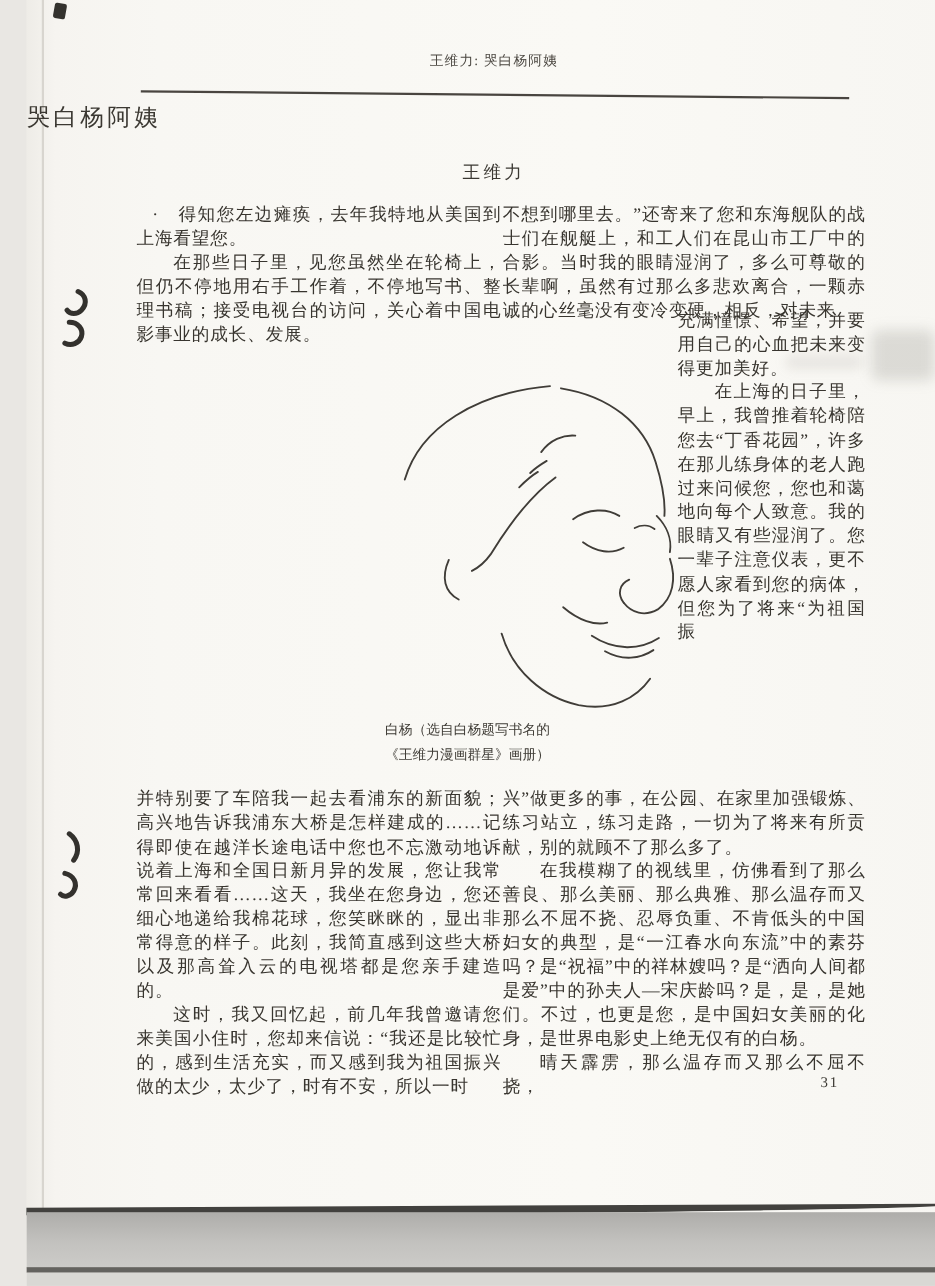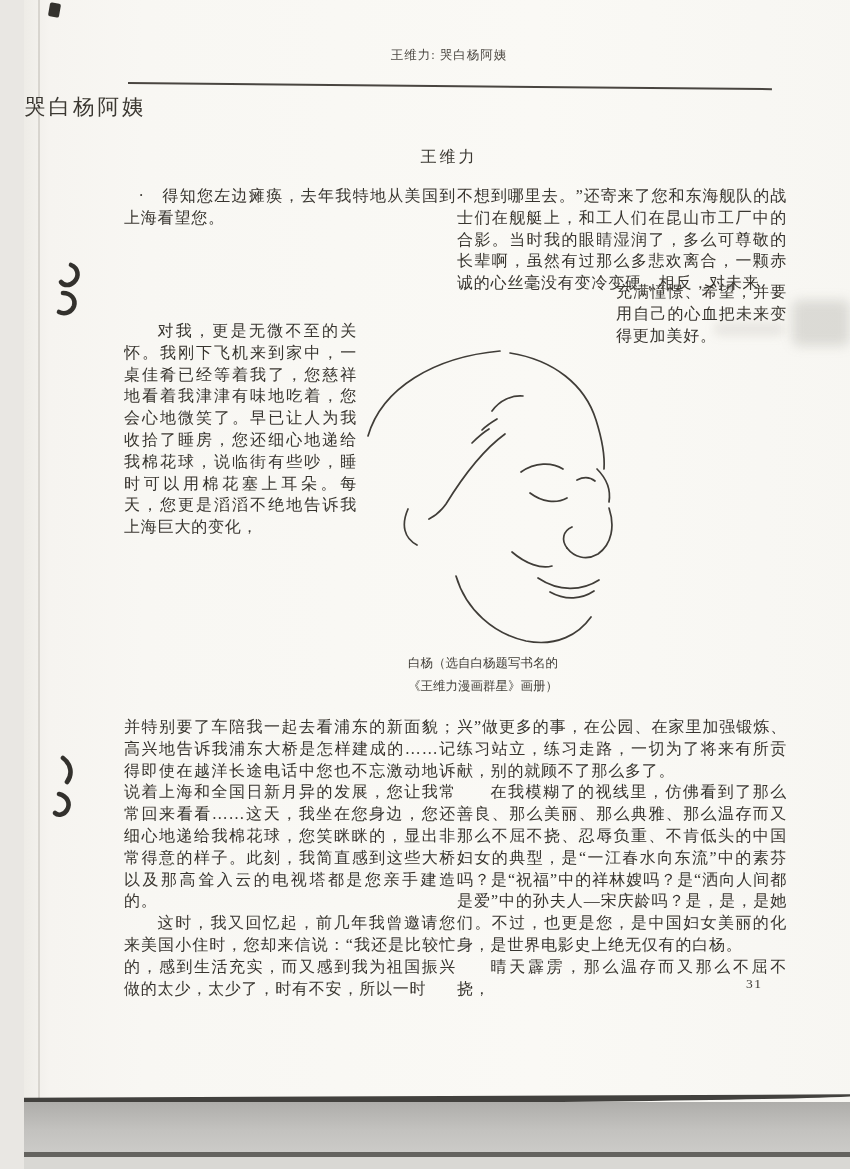--- a/index.html
+++ b/index.html
@@ -30,21 +30,21 @@
   .halfind{text-indent:0.9em;}
   .blk-l-a{left:100px;top:185px;width:332px;height:134px;}
   .blk-l-b{left:100px;top:320px;width:233px;height:394px;}
   .blk-l-c{left:100px;top:716px;width:332px;height:292px;}
   .blk-r-a{left:433px;top:185px;width:330px;height:112px;}
   .blk-r-b{left:592px;top:281px;width:171px;height:412px;}
   .blk-r-c{left:433px;top:716px;width:330px;height:292px;}
   
   .portrait{left:330px;top:338px;width:280px;height:310px;}
   .portrait svg{display:block;width:100%;height:100%;}
-  .caption{left:326px;top:652px;width:266px;text-align:center;font-size:12.5px;line-height:23px;color:#3e3b35;}
+  .caption{left:326px;top:652px;width:266px;text-align:left;font-size:12.5px;line-height:23px;color:#3e3b35;}
   .page-number{left:722px;top:976px;font-size:13.5px;letter-spacing:1.5px;color:#3b3832;}
   .binding{stroke:#33312d;stroke-width:4.6;fill:none;stroke-linecap:round;}
   .line-art{stroke:#403d38;stroke-width:1.7;fill:none;stroke-linecap:round;}
 </style>
 </head>
 <body>
 
 <div class="scan">
 
   <div class="abs edge-line"></div>
@@ -61,34 +61,33 @@
     <path class="binding" d="M13,40 C21,42 25,49 21,56 C18,61 12,62 9,59"></path>
   </svg>
 
   <div class="abs running-header">王维力: 哭白杨阿姨</div>
   <div class="abs header-rule"></div>
   <div class="abs page-title">哭白杨阿姨</div>
   <div class="abs author">王维力</div>
 
   <div class="abs tblock blk-l-a">
     <p class="halfind">·　得知您左边瘫痪，去年我特地从美国到上海看望您。</p>
-  </div>
-  <div class="abs tblock blk-l-b">
-    <p class="ind">对我，更是无微不至的关怀。我刚下飞机来到家中，一桌佳肴已经等着我了，您慈祥地看着我津津有味地吃着，您会心地微笑了。早已让人为我收拾了睡房，您还细心地递给我棉花球，说临街有些吵，睡时可以用棉花塞上耳朵。每天，您更是滔滔不绝地告诉我上海巨大的变化，</p>
+    <p class="ind">在那些日子里，见您虽然坐在轮椅上，但仍不停地用右手工作着，不停地写书、整理书稿；接受电视台的访问，关心着中国电影事业的成长、发展。</p>
   </div>
   <div class="abs tblock blk-l-c">
     <p>并特别要了车陪我一起去看浦东的新面貌；高兴地告诉我浦东大桥是怎样建成的……记得即使在越洋长途电话中您也不忘激动地诉说着上海和全国日新月异的发展，您让我常常回来看看……这天，我坐在您身边，您还细心地递给我棉花球，您笑眯眯的，显出非常得意的样子。此刻，我简直感到这些大桥以及那高耸入云的电视塔都是您亲手建造的。</p>
     <p class="ind">这时，我又回忆起，前几年我曾邀请您来美国小住时，您却来信说：“我还是比较忙的，感到生活充实，而又感到我为祖国振兴做的太少，太少了，时有不安，所以一时</p>
   </div>
 
   <div class="abs tblock blk-r-a">
     <p>不想到哪里去。”还寄来了您和东海舰队的战士们在舰艇上，和工人们在昆山市工厂中的合影。当时我的眼睛湿润了，多么可尊敬的长辈啊，虽然有过那么多悲欢离合，一颗赤诚的心丝毫没有变冷变硬，相反，对未来</p>
   </div>
   <div class="abs tblock blk-r-b">
     <p>充满憧憬、希望，并要用自己的心血把未来变得更加美好。</p>
+    <p class="ind">在上海的日子里，早上，我曾推着轮椅陪您去“丁香花园”，许多在那儿练身体的老人跑过来问候您，您也和蔼地向每个人致意。我的眼睛又有些湿润了。您一辈子注意仪表，更不愿人家看到您的病体，但您为了将来“为祖国振</p>
   </div>
   <div class="abs tblock blk-r-c">
     <p>兴”做更多的事，在公园、在家里加强锻炼、练习站立，练习走路，一切为了将来有所贡献，别的就顾不了那么多了。</p>
     <p class="ind">在我模糊了的视线里，仿佛看到了那么善良、那么美丽、那么典雅、那么温存而又那么不屈不挠、忍辱负重、不肯低头的中国妇女的典型，是“一江春水向东流”中的素芬吗？是“祝福”中的祥林嫂吗？是“洒向人间都是爱”中的孙夫人—宋庆龄吗？是，是，是她们。不过，也更是您，是中国妇女美丽的化身，是世界电影史上绝无仅有的白杨。</p>
     <p class="ind">晴天霹雳，那么温存而又那么不屈不挠，</p>
   </div>
 
   <div class="abs portrait">
     <svg viewBox="0 0 280 310">
 

